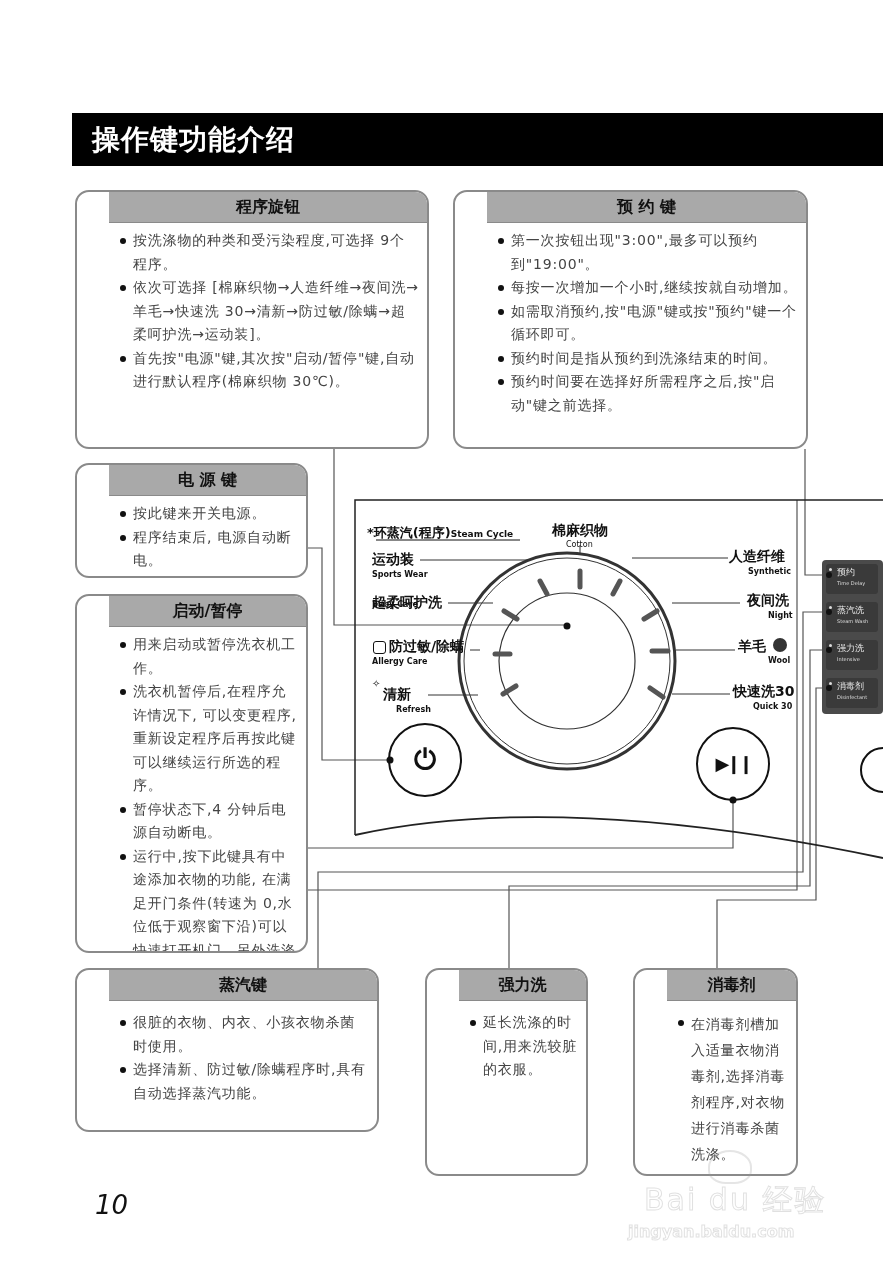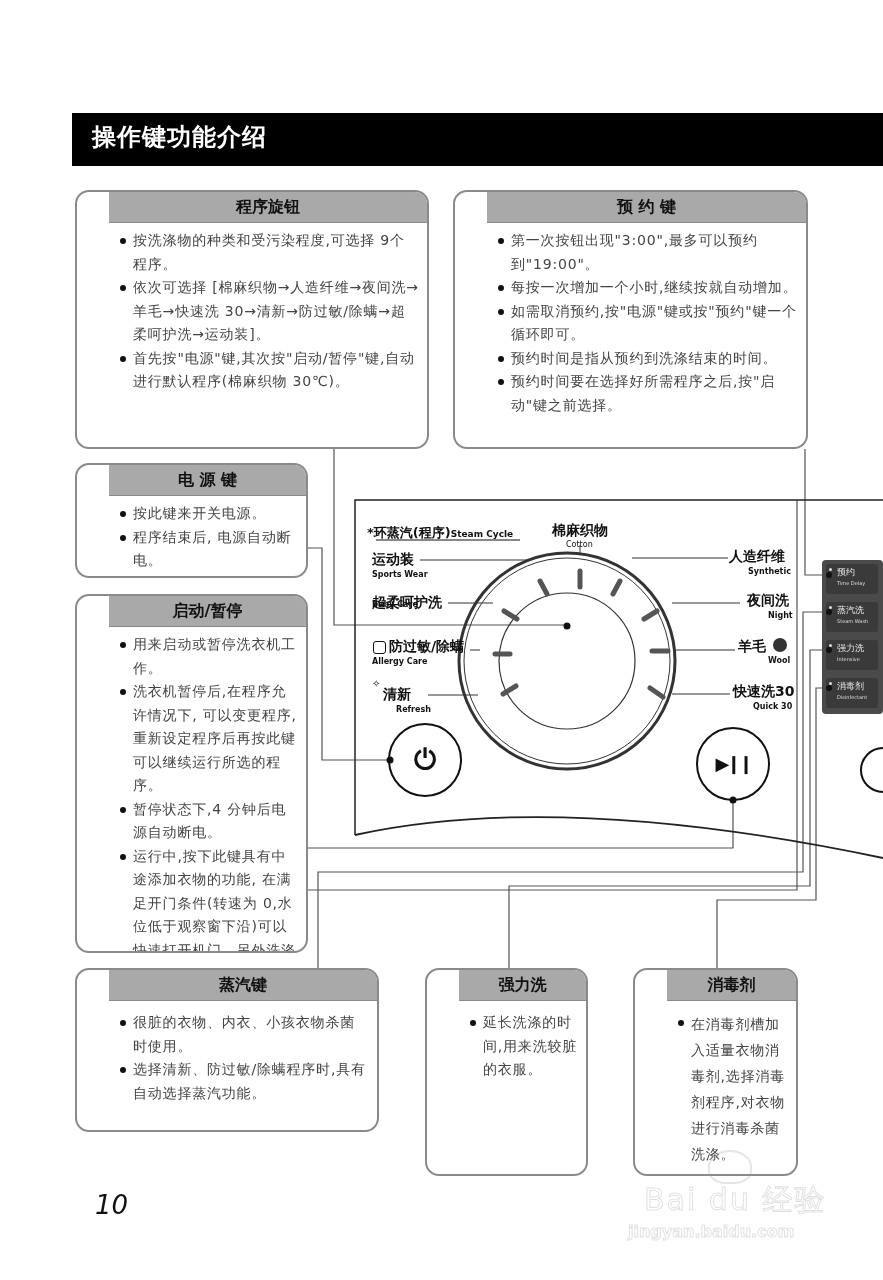--- a/index.html
+++ b/index.html
@@ -1,20 +1,20 @@
 <!DOCTYPE html>
 <html><head>
 <meta charset="utf-8">
 <style>
   html, body { margin: 0; padding: 0; background: #ffffff; }
   body { width: 883px; height: 1280px; position: relative; overflow: hidden;
          font-family: "DejaVu Sans", "Liberation Sans", sans-serif; color: #333; }
   .title-bar { position: absolute; left: 72px; top: 113px; width: 811px; height: 53px;
                background: #000; }
-  .title-text { position: absolute; left: 20px; top: 8px; color: #fff; font-size: 24px;
+  .title-text { position: absolute; left: 20px; top: 8px; color: #fff; font-size: 28px;
                 font-weight: bold; letter-spacing: 1px; }
   .box { position: absolute; border: 2px solid #8a8a8a; border-radius: 14px; background: #fff;
          overflow: hidden; box-sizing: border-box; padding-left: 32px; }
   .box-header { background: #a9a9a9; height: 30px; line-height: 30px; text-align: center;
                 font-size: 16px; font-weight: bold; color: #111; border-bottom: 1px solid #8a8a8a; }
   .box-body { padding: 6px 8px 0 10px; }
   .item { position: relative; padding-left: 14px; font-size: 14px; line-height: 23.5px; color: #444;
           letter-spacing: 0.8px; }
   .item::before { content: ""; position: absolute; left: 1px; top: 9px; width: 6px; height: 6px;
                   border-radius: 50%; background: #111; }

